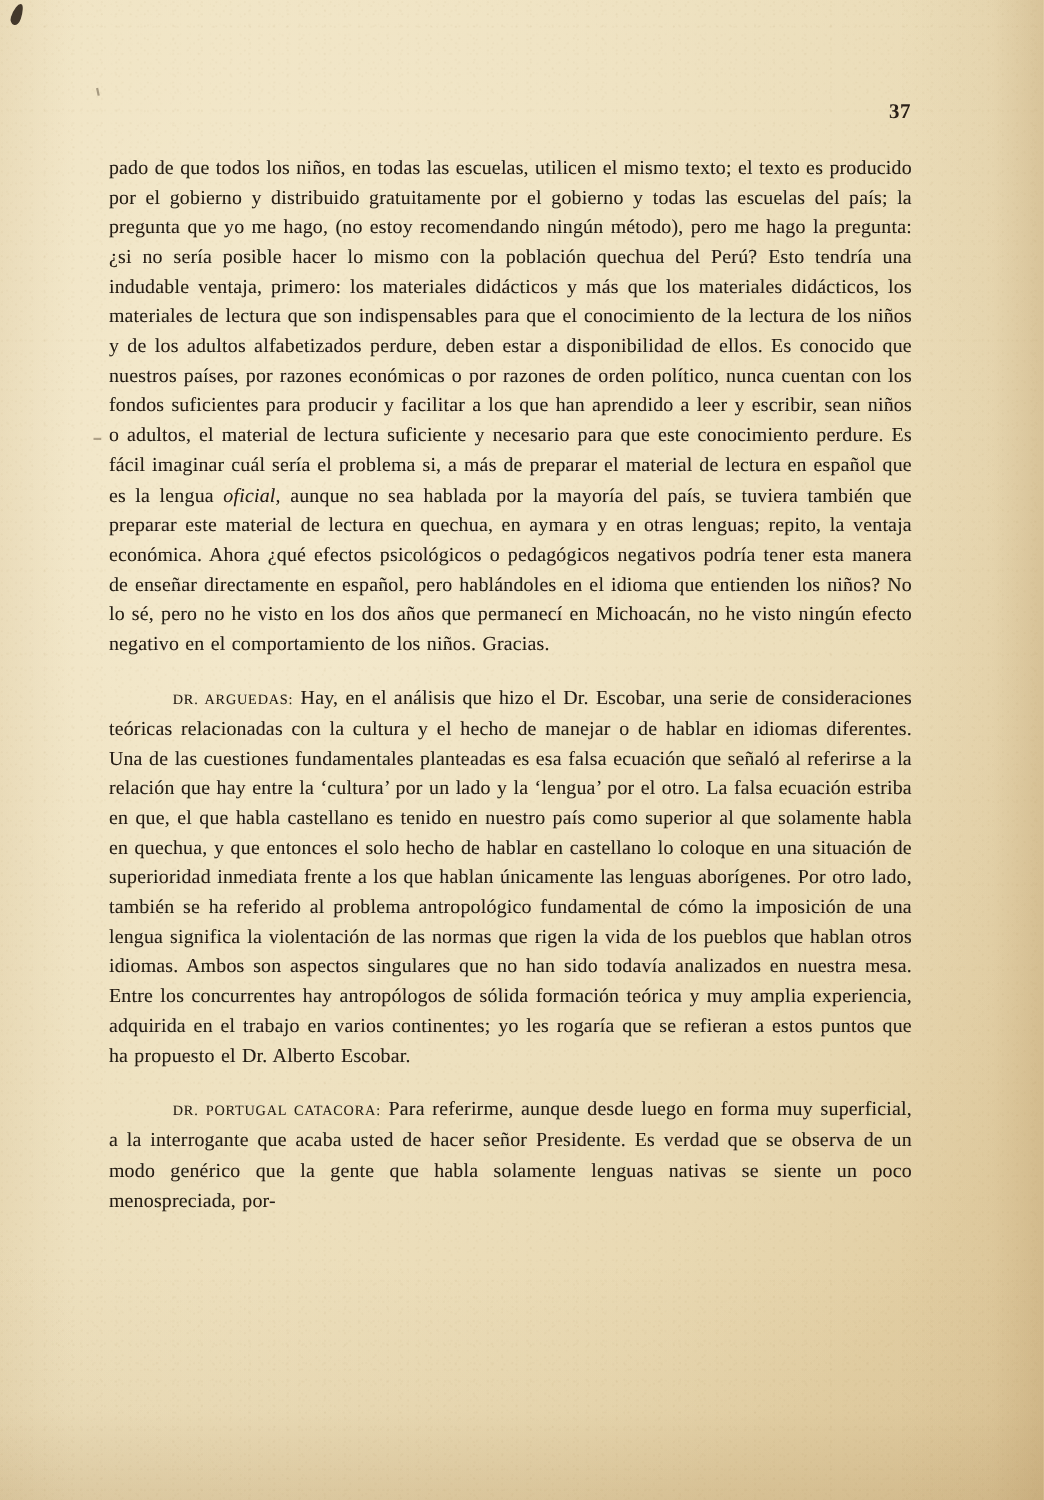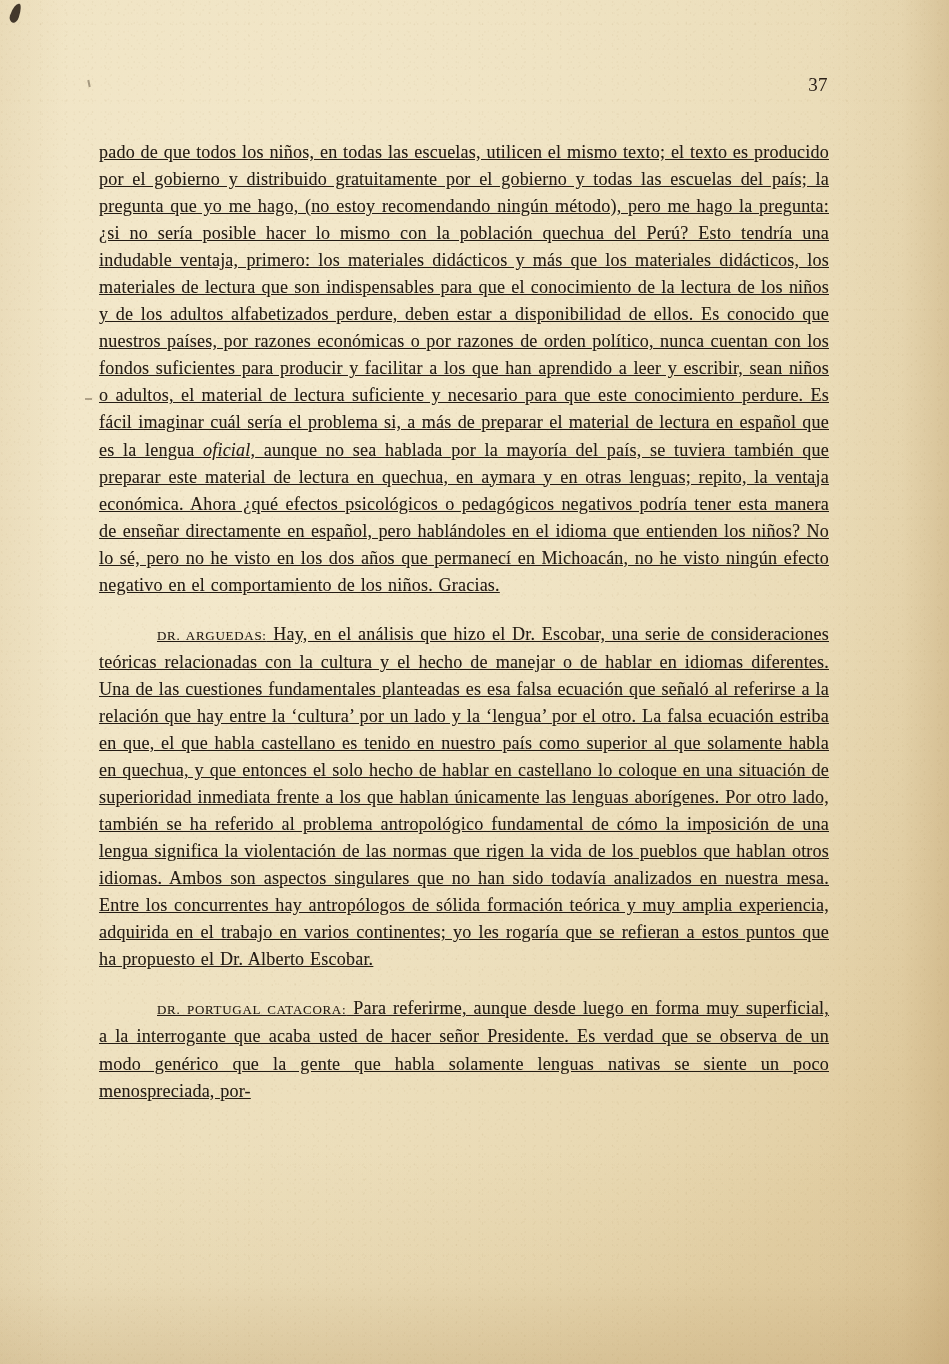--- a/index.html
+++ b/index.html
@@ -80,23 +80,23 @@
     top: 398px;
     width: 7px;
     height: 2px;
     background: #4a3c2a;
     opacity: 0.40;
   }
 
   #folio {
     position: absolute;
     right: 121px;
-    top: 74px;
+    top: 91px;
     font-size: 19px;
-    font-weight: 400;
+    font-weight: 700;
     letter-spacing: 0.4px;
     color: #2a2018;
   }
 
   #textblock {
     position: absolute;
     left: 99px;
     top: 139px;
     width: 730px;
   }
@@ -104,21 +104,20 @@
   p.para {
     margin: 0;
     font-size: 18.1px;
     line-height: 27.05px;
     text-align: justify;
     text-justify: inter-word;
     letter-spacing: 0.01em;
     word-spacing: 0.055em;
     color: #241c14;
     text-shadow: 0 0 0.5px rgba(36,28,20,0.30);
-    text-decoration: underline;
   }
 
   p.para + p.para {
     margin-top: 22px;
   }
 
   p.indent {
     text-indent: 58px;
   }
 

